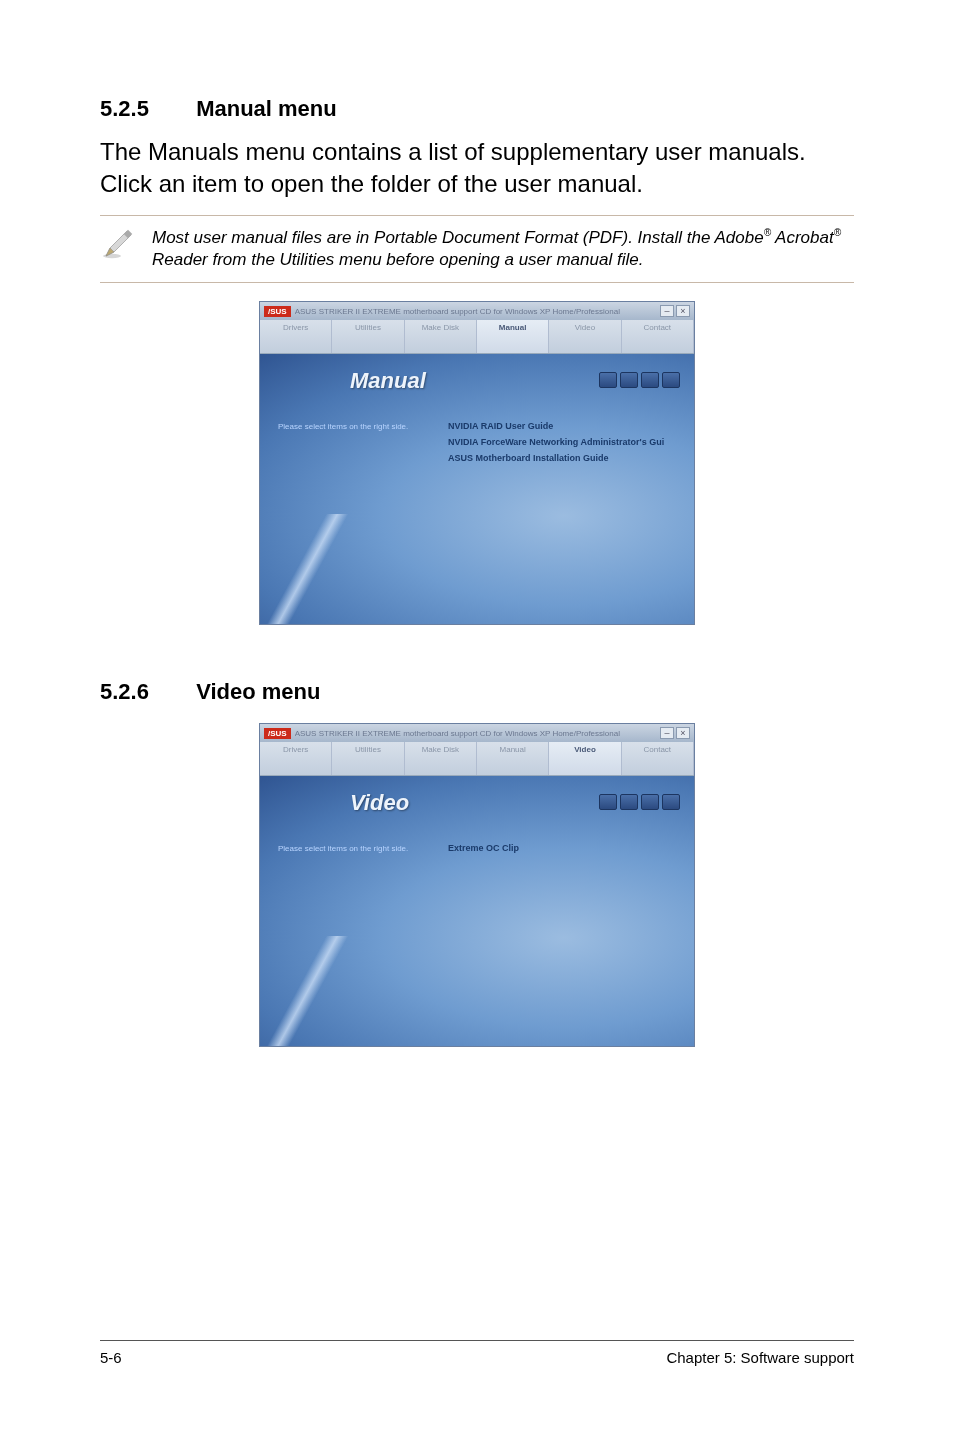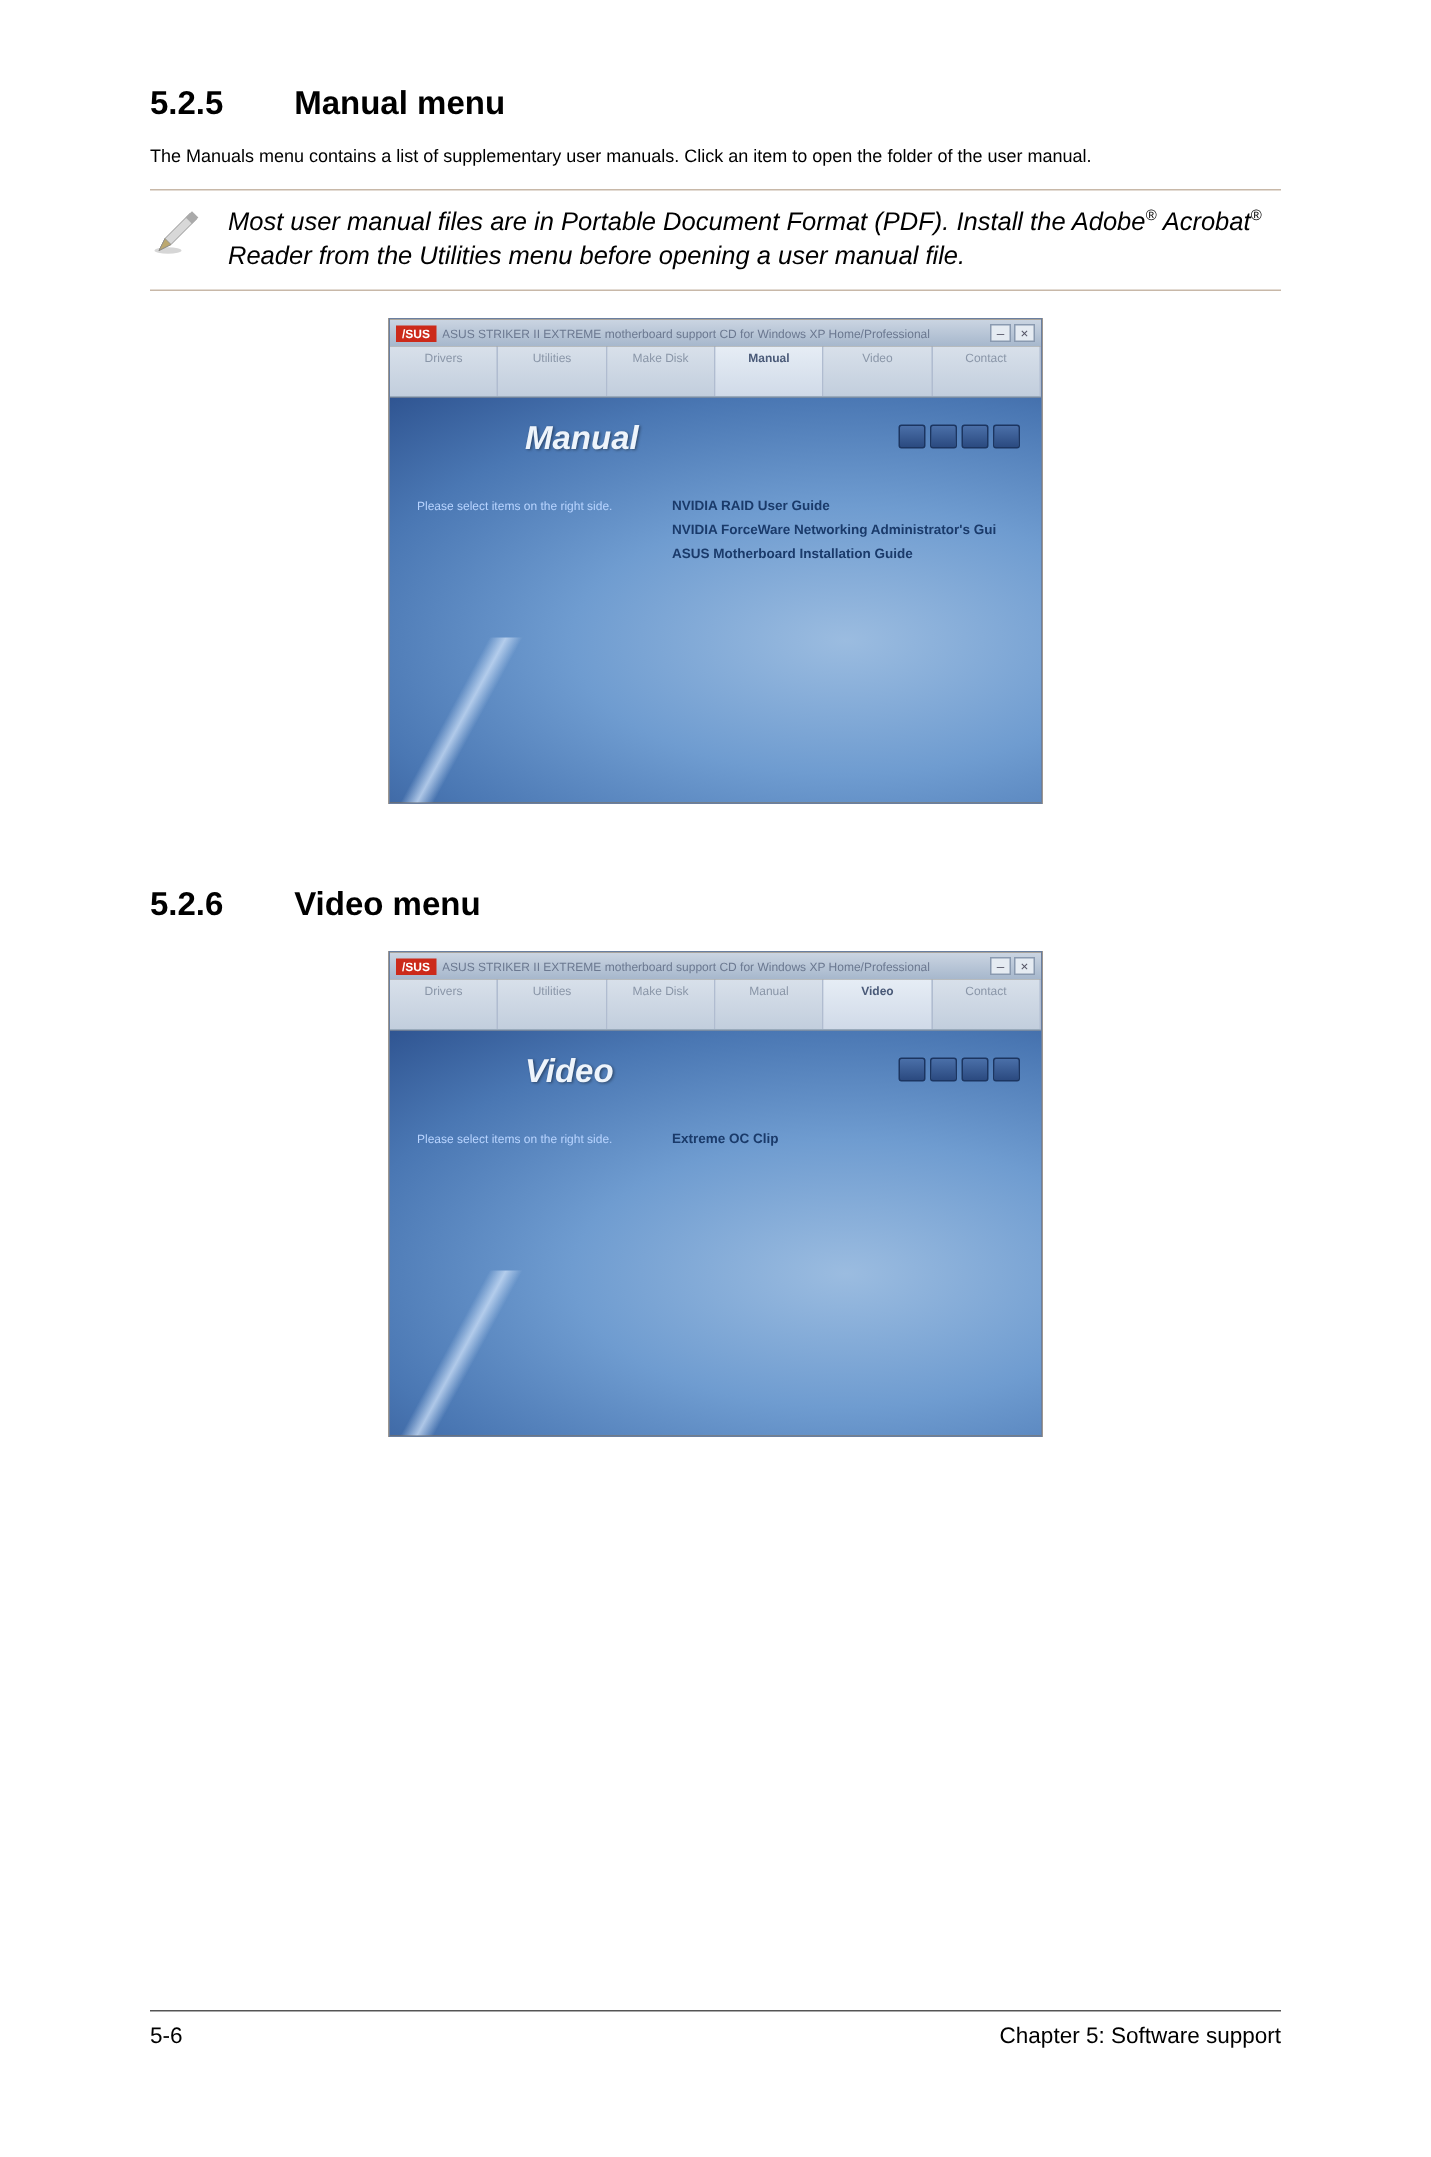--- a/index.html
+++ b/index.html
@@ -12,35 +12,36 @@
       font-family: Arial, Helvetica, sans-serif;
       background: #ffffff;
       width: 954px;
       height: 1438px;
       position: relative;
       color: #000;
     }
     
     .page-content {
       padding: 56px 100px 0 100px;
+      margin-top: 40px;
     }
     
     .section-heading {
       font-size: 22px;
       font-weight: bold;
       margin-bottom: 14px;
     }
     
     .section-heading .section-num {
       display: inline-block;
       width: 90px;
     }
     
     .body-text {
-      font-size: 12px;
+      font-size: 24px;
       line-height: 1.35;
       margin-bottom: 14px;
     }
     
     .note-block {
       display: flex;
       border-top: 1px solid #c8b8a8;
       border-bottom: 1px solid #c8b8a8;
       padding: 10px 0;
       margin-bottom: 18px;
@@ -74,21 +75,21 @@
       display: flex;
       justify-content: center;
       margin-top: 18px;
       margin-bottom: 50px;
     }
     
     
     .app-window {
       width: 436px;
       border: 1px solid #6a7fa0;
-      background: #a16207;
+      background: #be185d;
       font-family: Tahoma, Arial, sans-serif;
       font-size: 10px;
     }
     
     .app-titlebar {
       display: flex;
       align-items: center;
       height: 18px;
       background: linear-gradient(#cbd5e2, #a6b7cc);
       padding: 0 4px;

